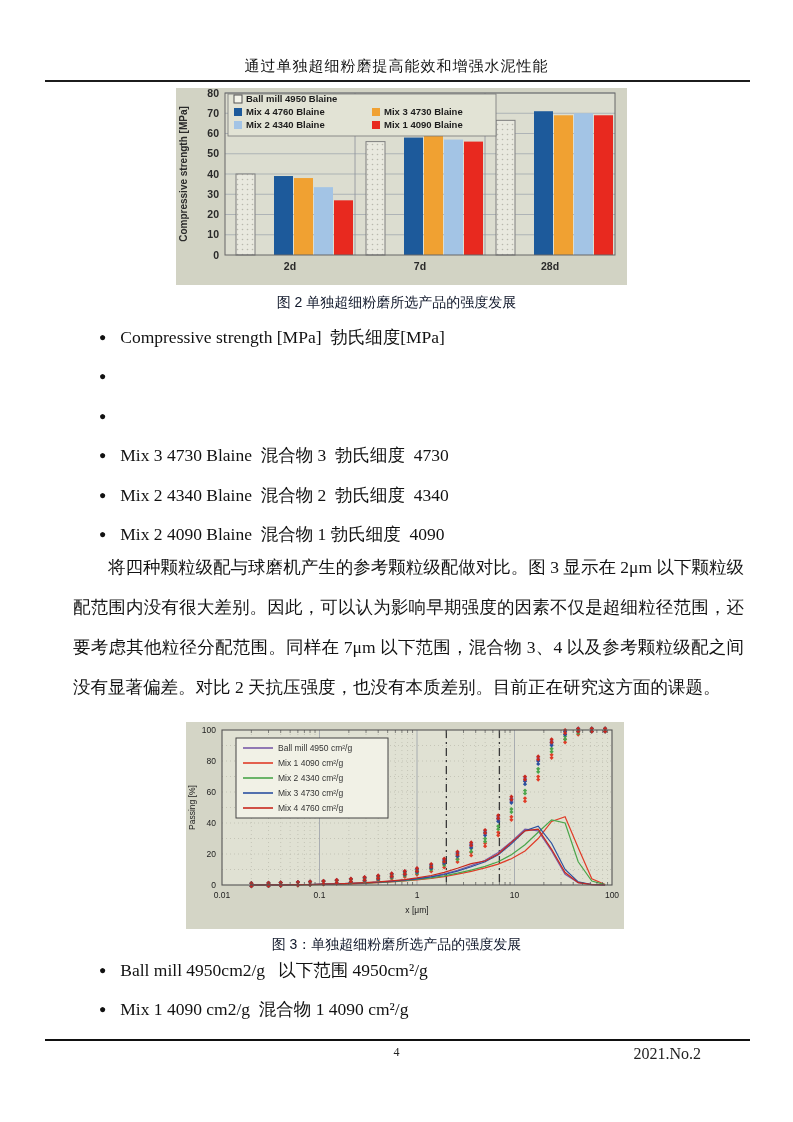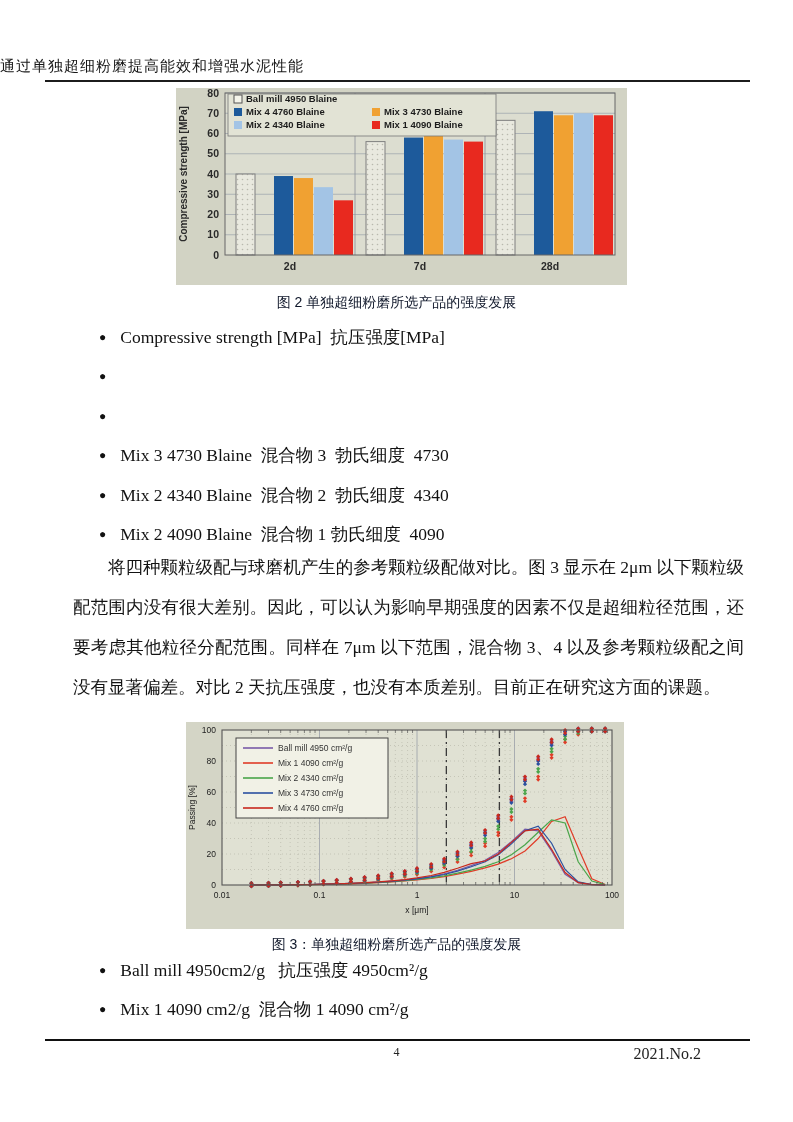--- a/index.html
+++ b/index.html
@@ -1,18 +1,18 @@
 <!DOCTYPE html>
 <html><head>
 <meta charset="utf-8">
 <style>
   html,body{margin:0;padding:0;background:#ffffff;}
   .page{position:relative;width:793px;height:1122px;background:#ffffff;overflow:hidden;
         font-family:"Liberation Serif",serif;color:#111;}
-  .running-title{position:absolute;top:57px;left:0;width:100%;
+  .running-title{position:absolute;top:57px;left:0;width:100%;text-align:center;
         font-size:15px;letter-spacing:1px;color:#151515;}
   .header-rule{position:absolute;top:80px;left:45px;width:705px;height:2px;background:#1c1c1c;}
   .fig{position:absolute;margin:0;padding:0;}
   .fig2{left:176px;top:88px;width:451px;height:197px;}
   .fig3{left:186px;top:722px;width:438px;height:207px;}
   .fig svg{display:block;width:100%;height:100%;}
   .caption{position:absolute;left:0;width:100%;text-align:center;
         font-family:"Liberation Sans",sans-serif;font-weight:normal;font-size:14px;color:#0f172a;}
   .caption2{top:294px;}
   .caption3{top:936px;}
@@ -101,21 +101,21 @@
         <rect x="58" y="33" width="8" height="8" fill="#a3c4e5" stroke="none" stroke-width="0"></rect>
         <text x="70" y="40" class="bc-leg">Mix 2 4340 Blaine</text>
         <rect x="196" y="33" width="8" height="8" fill="#e8291f" stroke="none" stroke-width="0"></rect>
         <text x="208" y="40" class="bc-leg">Mix 1 4090 Blaine</text>
       </svg>
   </figure>
 
   <div class="caption caption2">图 2 单独超细粉磨所选产品的强度发展</div>
 
   <ul id="fig2-bullets" class="bullets">
-      <li><span class="dot">●</span><span>Compressive strength [MPa]  抗压强度[MPa]</span></li>
+      <li><span class="dot">●</span><span>Compressive strength [MPa]  勃氏细度[MPa]</span></li>
       <li><span class="dot">●</span></li>
       <li><span class="dot">●</span></li>
       <li><span class="dot">●</span><span>Mix 3 4730 Blaine  混合物 3  勃氏细度  4730</span></li>
       <li><span class="dot">●</span><span>Mix 2 4340 Blaine  混合物 2  勃氏细度  4340</span></li>
       <li><span class="dot">●</span><span>Mix 2 4090 Blaine  混合物 1 勃氏细度  4090</span></li>
     </ul>
 
   <p class="body-par">将四种颗粒级配与球磨机产生的参考颗粒级配做对比。图 3 显示在 2μm 以下颗粒级配范围内没有很大差别。因此，可以认为影响早期强度的因素不仅是超细粒径范围，还要考虑其他粒径分配范围。同样在 7μm 以下范围，混合物 3、4 以及参考颗粒级配之间没有显著偏差。对比 2 天抗压强度，也没有本质差别。目前正在研究这方面的课题。</p>
 
   <figure class="fig fig3">
@@ -529,21 +529,21 @@
         <text x="328.5" y="176" text-anchor="middle" class="pc-lab">10</text>
         <text x="426" y="176" text-anchor="middle" class="pc-lab">100</text>
         <text x="231" y="191" text-anchor="middle" class="pc-lab">x [μm]</text>
         <text x="9" y="85.5" transform="rotate(-90 9 85.5)" text-anchor="middle" class="pc-lab">Passing [%]</text>
       </svg>
   </figure>
 
   <div class="caption caption3">图 3：单独超细粉磨所选产品的强度发展</div>
 
   <ul id="fig3-bullets" class="bullets">
-      <li><span class="dot">●</span><span>Ball mill 4950cm2/g   抗压强度 4950cm²/g</span></li>
+      <li><span class="dot">●</span><span>Ball mill 4950cm2/g   以下范围 4950cm²/g</span></li>
       <li><span class="dot">●</span><span>Mix 1 4090 cm2/g  混合物 1 4090 cm²/g</span></li>
     </ul>
 
   <div class="footer-rule"></div>
   <div class="page-number">4</div>
   <div class="issue">2021.No.2</div>
 
 </div>
 
 </body></html>

